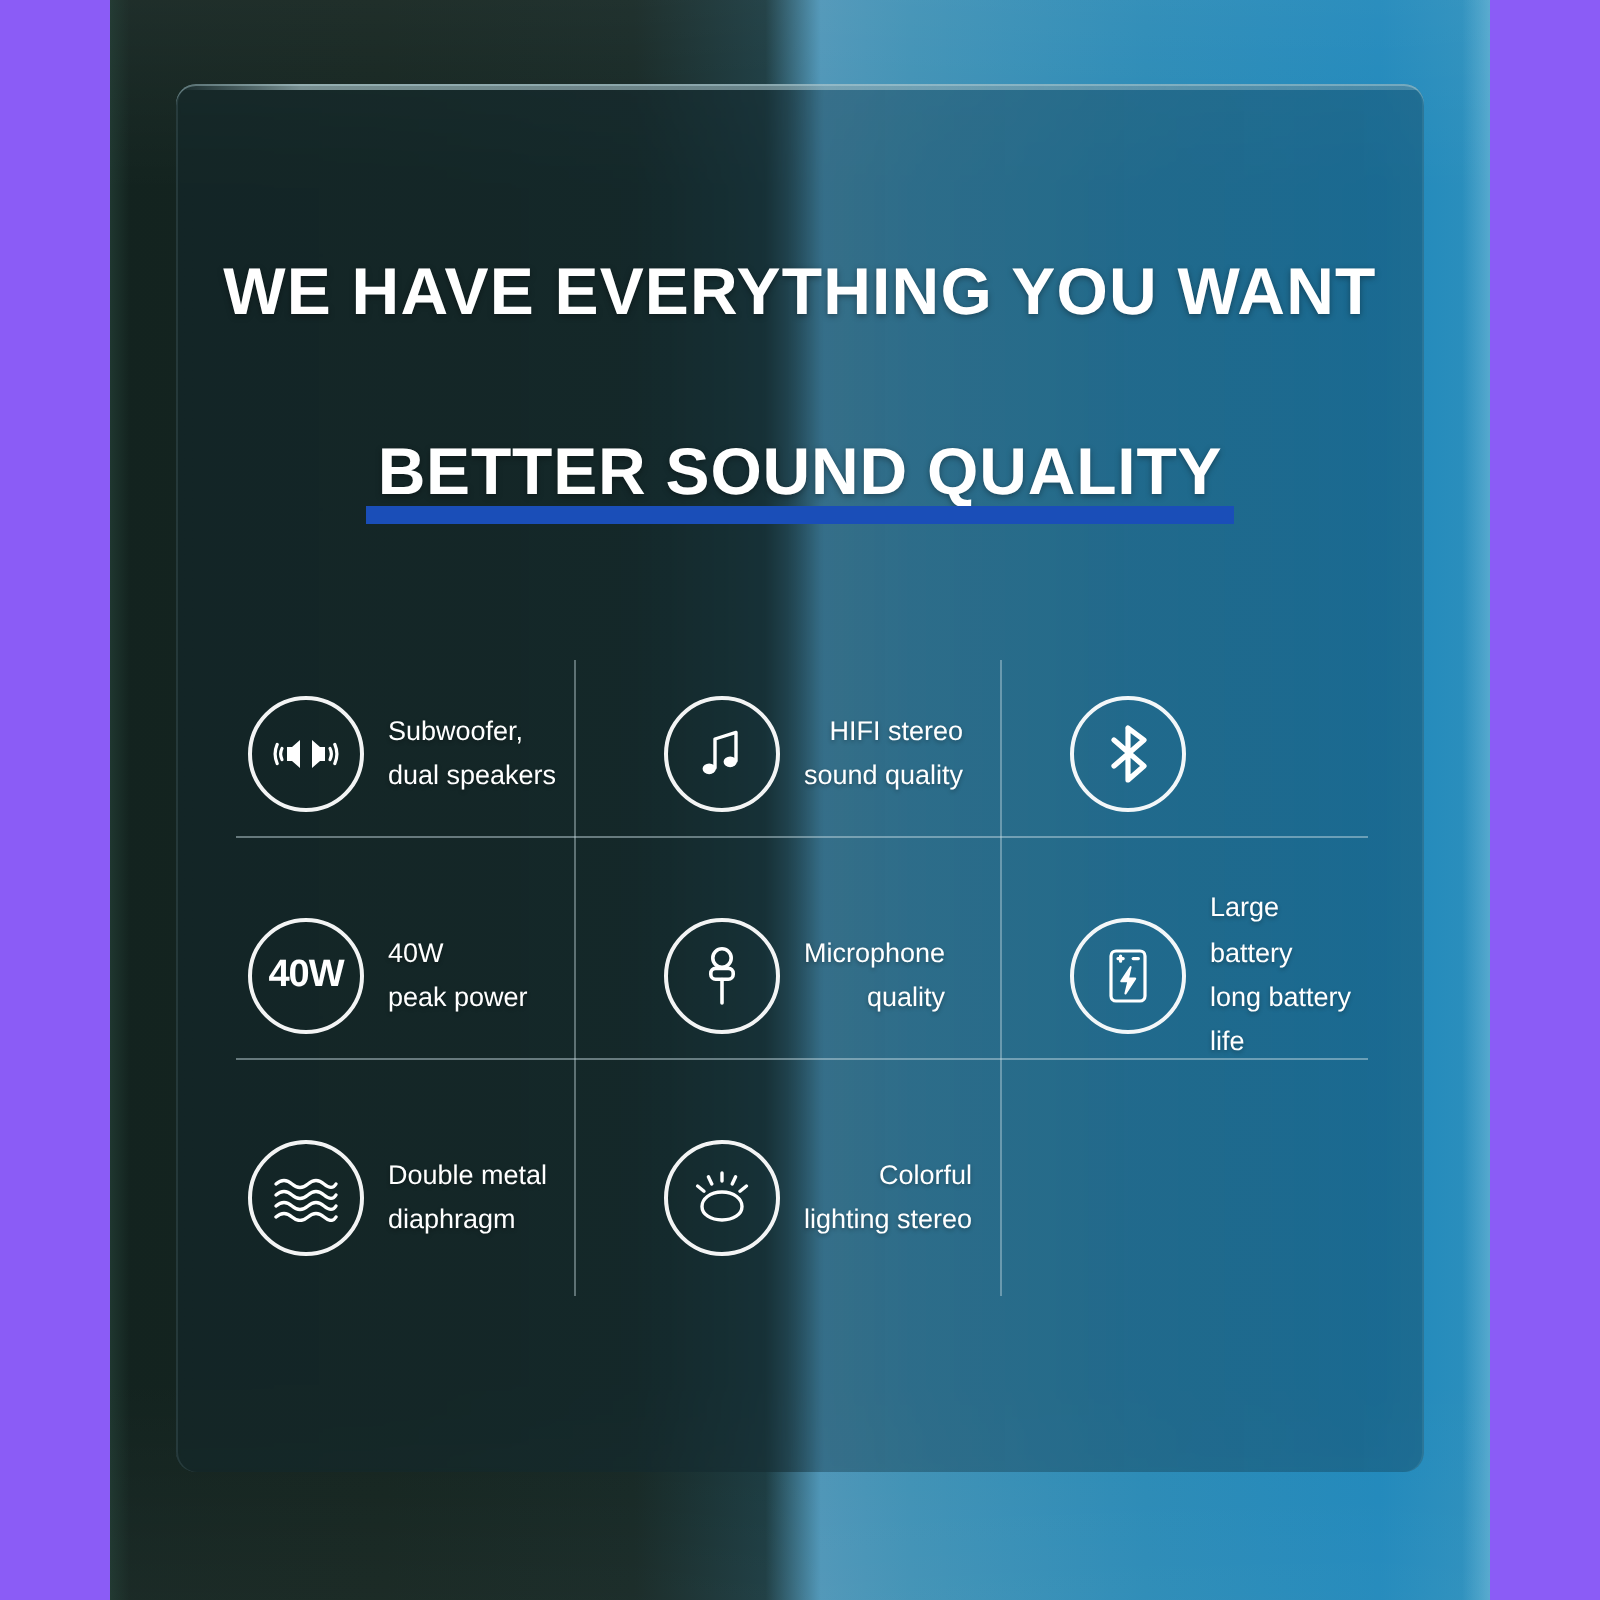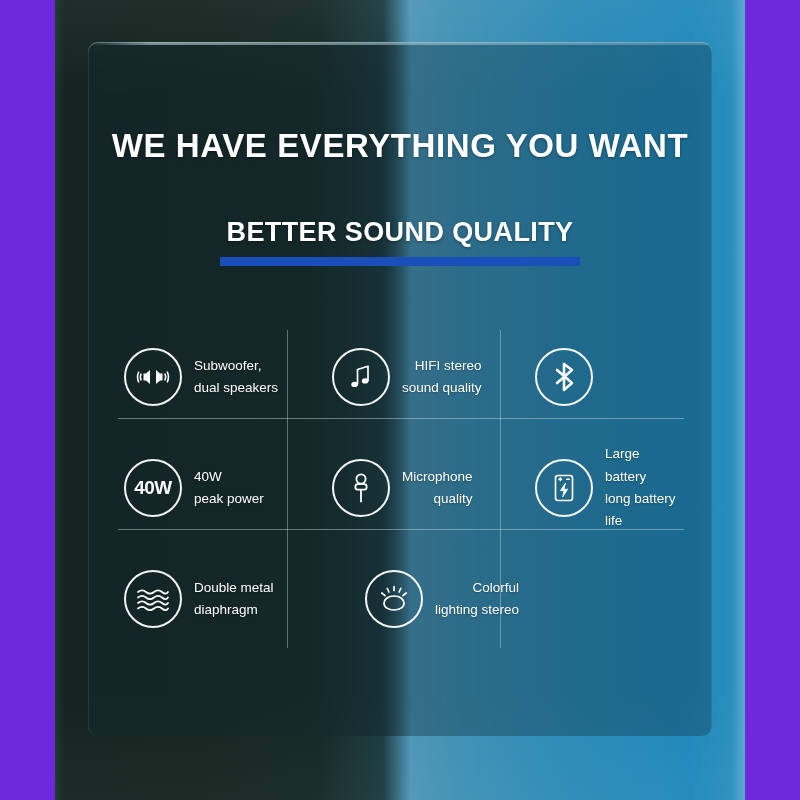--- a/index.html
+++ b/index.html
@@ -11,21 +11,21 @@
     width: 800px;
     height: 800px;
     font-family: "Liberation Sans", sans-serif;
     overflow: hidden;
   }
 
   #stage {
     position: relative;
     width: 800px;
     height: 800px;
-    background: #6d28d9;
+    background: #8b5cf6;
   }
 
   
   .bg-photo {
     position: absolute;
     left: 55px;
     top: 0;
     width: 690px;
     height: 800px;
     background:
@@ -114,25 +114,25 @@
   }
   .title-sub-wrap {
     position: absolute;
     left: 0; top: 219px; width: 800px;
     text-align: center;
   }
   .title-sub {
     display: inline-block;
     position: relative;
     color: #ffffff;
-    font-size: 27px;
+    font-size: 33px;
     font-weight: bold;
     letter-spacing: 0.4px;
     line-height: 1;
-    padding: 0 6px 20px 6px;
+    padding: 0 6px 10px 6px;
     text-shadow: 0 1px 3px rgba(0,0,0,0.35);
   }
   .title-underline {
     position: absolute;
     left: 0; right: 0; bottom: 0;
     height: 9px;
     background: #1a4eb8;
   }
 
   
@@ -145,21 +145,21 @@
   }
   .grid-row {
     position: absolute;
     left: 0;
     width: 100%;
     height: 110px;
     display: flex;
   }
   .grid-row.r1 { top: 0; }
   .grid-row.r2 { top: 111px; }
-  .grid-row.r3 { top: 222px; gap: 33px; }
+  .grid-row.r3 { top: 222px; }
 
   .cell {
     position: relative;
     display: flex;
     align-items: center;
     box-sizing: border-box;
   }
   .cell.c1 { width: 190px; padding-left: 6px; }
   .cell.c2 { width: 205px; padding-left: 24px; text-align: right; }
   .cell.c3 { width: 171px; padding-left: 22px; }

